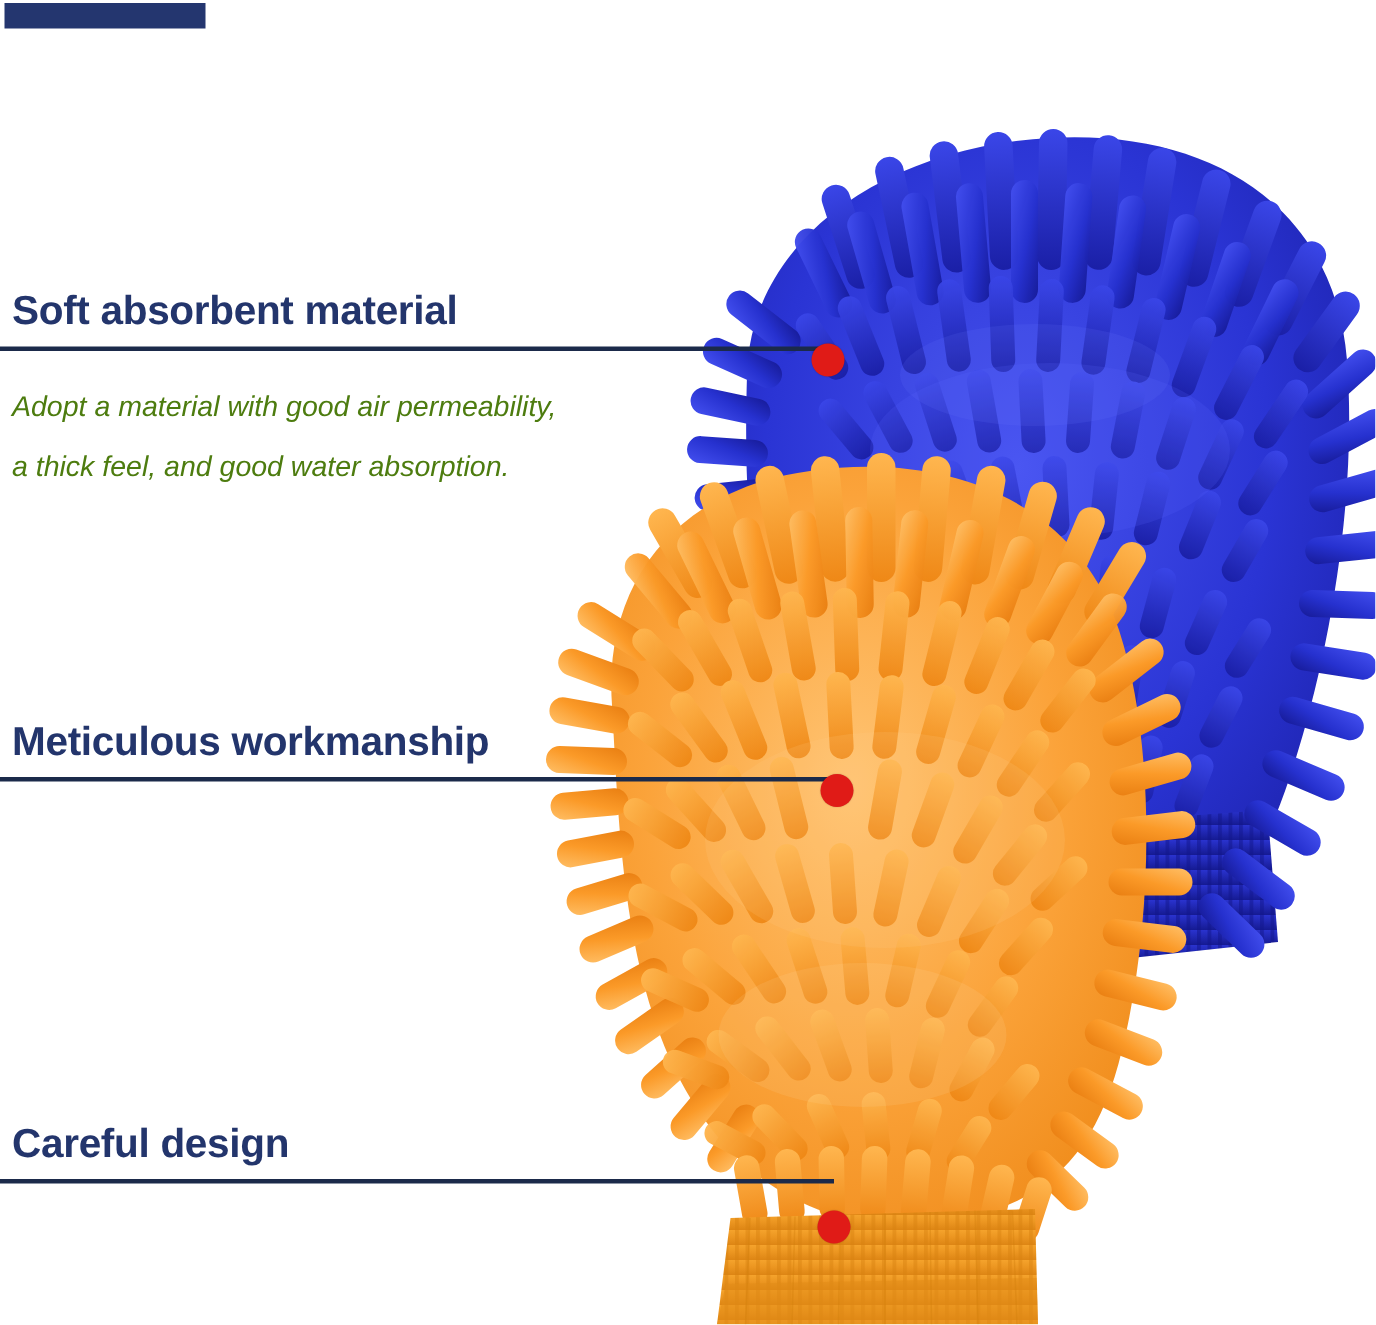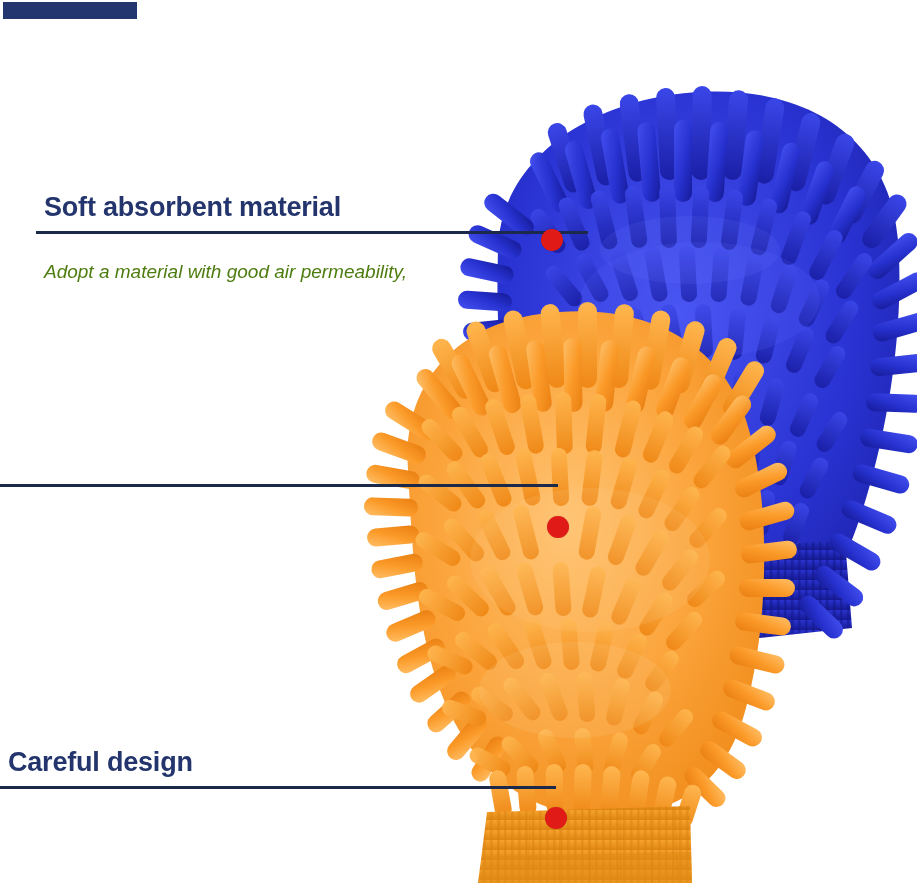--- a/index.html
+++ b/index.html
@@ -49,21 +49,21 @@
 
   
   .dot{
     position:absolute;
     width:22px;height:22px;border-radius:50%;
     background:#e01b17;
     box-shadow:0 0 1px rgba(0,0,0,.25);
   }
 
   
-  #feature-1{top:190px;padding-left:36px;}
+  #feature-1{top:190px;}
   #feature-1 .feature-rule{width:552px;}
   #feature-2{top:477px;}
   #feature-2 .feature-rule{width:558px;}
   #feature-3{top:745px;}
   #feature-3 .feature-rule{width:556px;}
 
   #dot-1{left:541px;top:229px;}
   #dot-2{left:547px;top:516px;}
   #dot-3{left:545px;top:807px;}
 </style>
@@ -411,25 +411,27 @@
     </svg>
   </div>
 
   <div class="top-bar"></div>
 
   <div class="feature" id="feature-1">
     <div class="feature-title">Soft absorbent material</div>
     <div class="feature-rule"></div>
     <div class="feature-lines">
       <div class="feature-line">Adopt a material with good air permeability,</div>
+      <div class="feature-line">a thick feel, and good water absorption.</div>
     </div>
   </div>
   <div class="dot" id="dot-1"></div>
 
   <div class="feature" id="feature-2">
+    <div class="feature-title">Meticulous workmanship</div>
     <div class="feature-rule"></div>
   </div>
   <div class="dot" id="dot-2"></div>
 
   <div class="feature" id="feature-3">
     <div class="feature-title">Careful design</div>
     <div class="feature-rule"></div>
   </div>
   <div class="dot" id="dot-3"></div>
 

